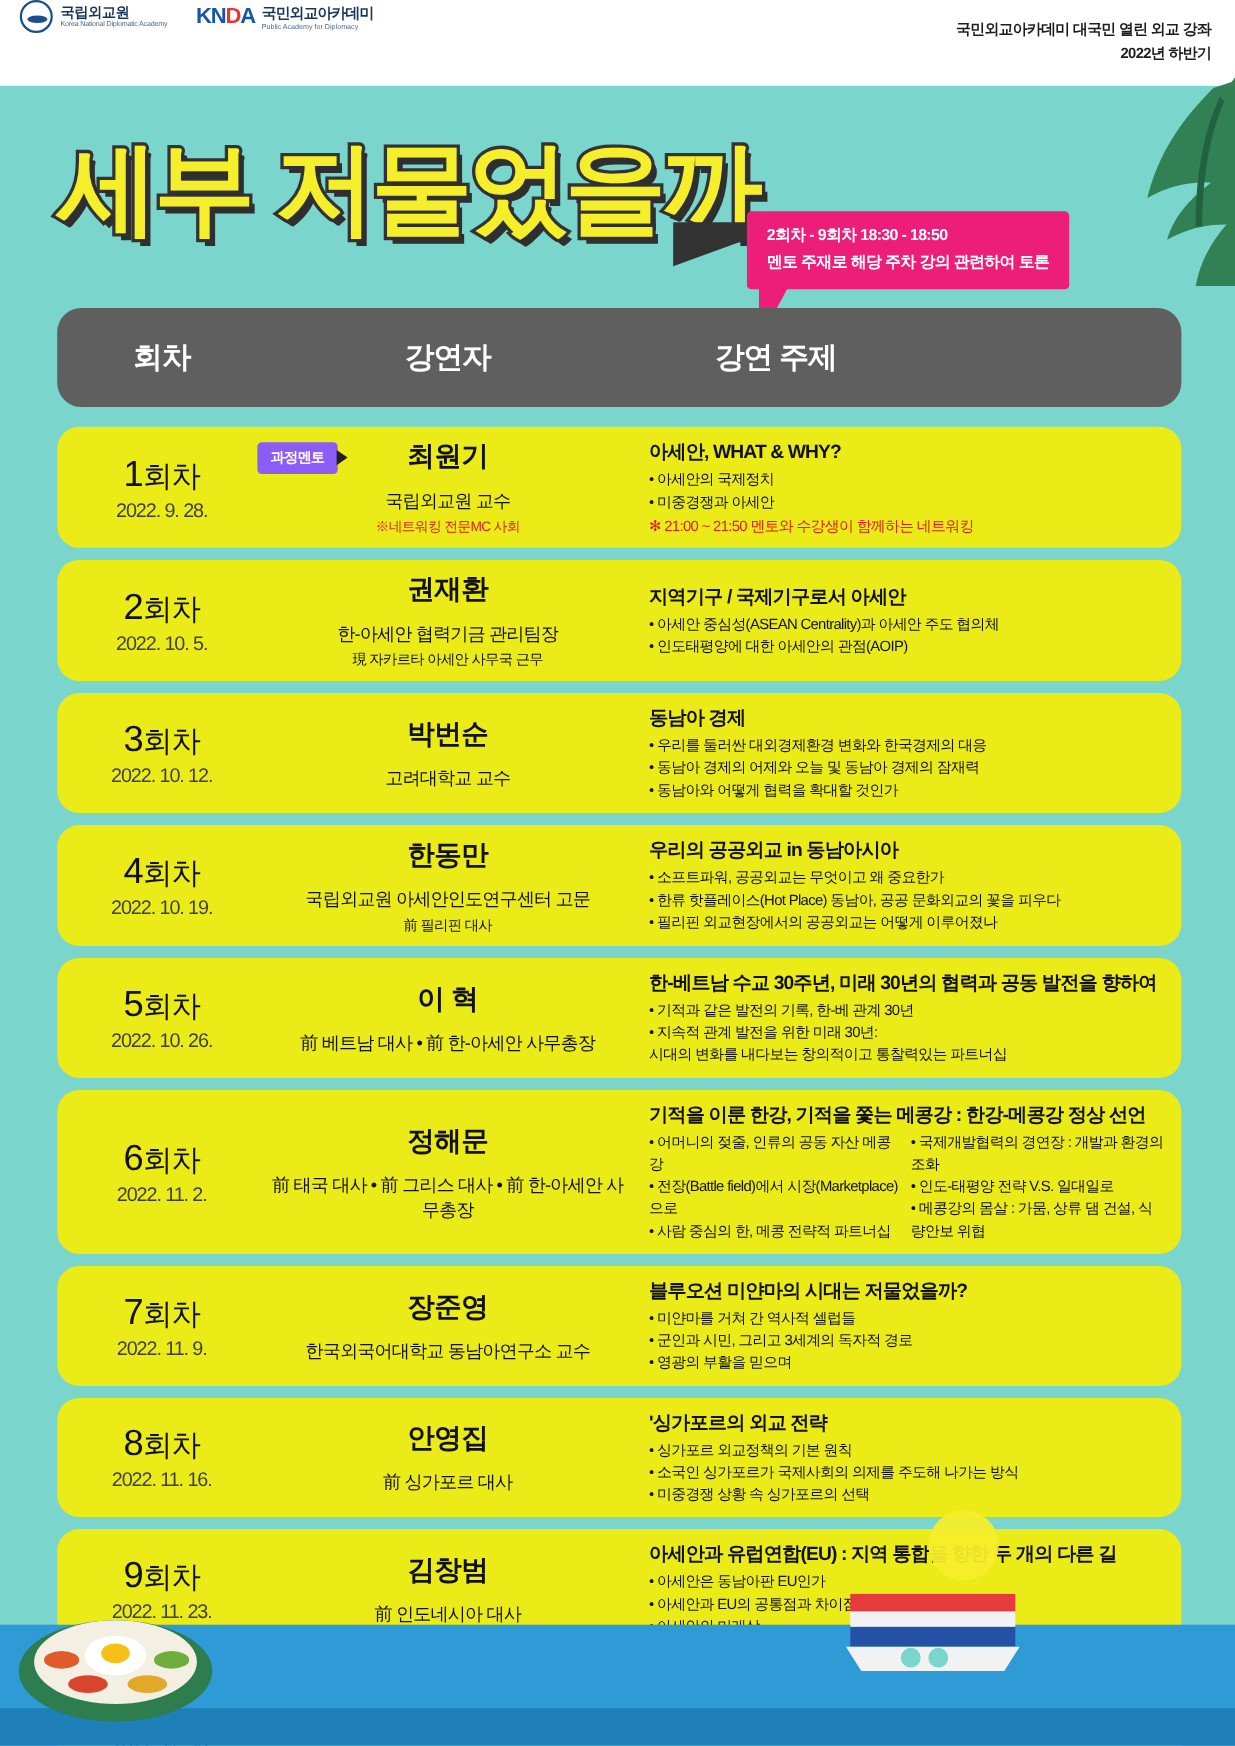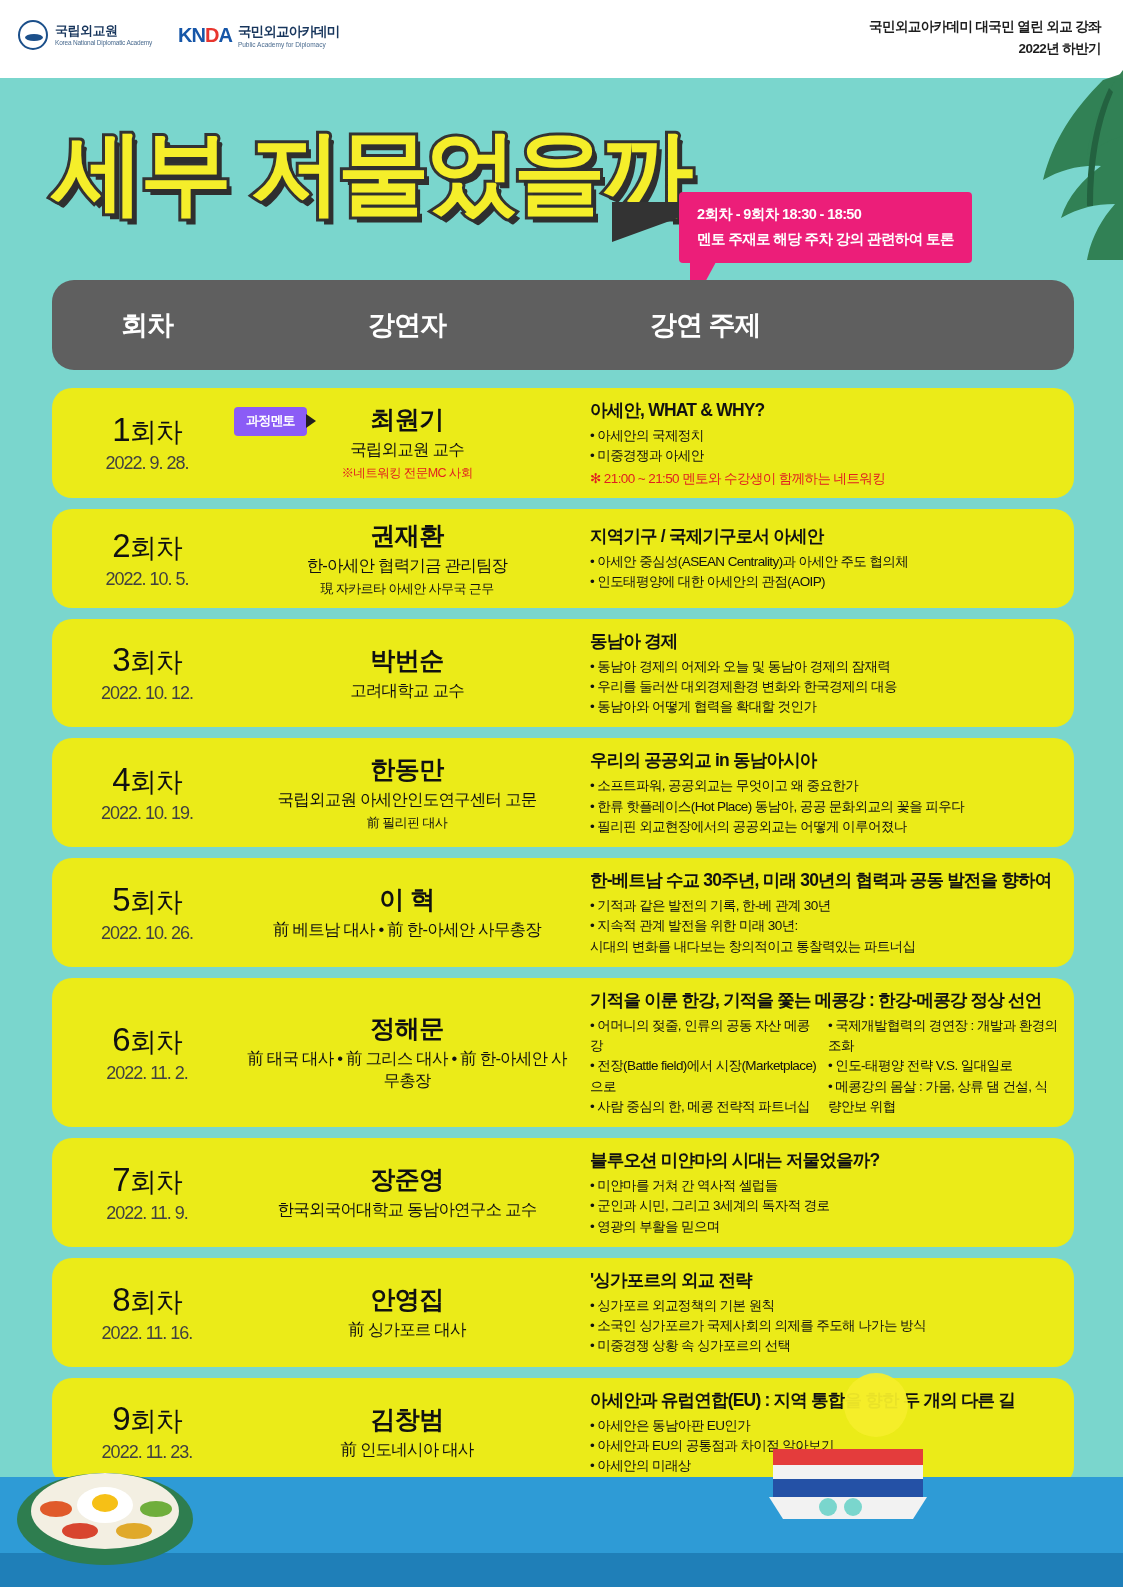--- a/index.html
+++ b/index.html
@@ -9,21 +9,21 @@
     position:relative;
     background:#7ad6cd;
     font-family:"Liberation Sans", sans-serif;
     overflow:hidden;
   }
   
   .topbar {
     position:absolute; top:0; left:0; width:1123px; height:78px;
     background:#ffffff;
   }
-  .logos { position:absolute; top:20px; left:18px; display:flex; align-items:center; gap:26px; }
+  .logos { position:absolute; top:0; left:18px; display:flex; align-items:center; gap:26px; }
   .logo-kndac { display:flex; align-items:center; gap:7px; }
   .logo-mark {
     width:30px; height:30px; border-radius:50%;
     border:2px solid #1b4f8a; position:relative; flex:none;
   }
   .logo-mark:after{
     content:""; position:absolute; left:5px; top:12px; width:18px; height:7px;
     border-radius:50%; background:#1b4f8a;
   }
   .logo-txt-kr { font-size:13px; font-weight:bold; color:#17355c; line-height:1.15; letter-spacing:-0.5px;}
@@ -87,21 +87,21 @@
     letter-spacing:-1px;
   }
   .num-main { font-size:27px; font-weight:normal; color:#111; }
   .num-main .n { font-size:33px; }
   .num-date { font-size:18px; font-weight:normal; color:#404040; margin-top:3px; }
   .col-speaker {
     width:330px; flex:none; text-align:center; position:relative;
     letter-spacing:-0.8px;
   }
   .sp-name { font-size:25px; font-weight:bold; color:#111; letter-spacing:-0.5px;}
-  .sp-affil { font-size:16.5px; color:#111; margin-top:3px; letter-spacing:-0.8px;}
+  .sp-affil { font-size:16.5px; color:#111; margin-top:14px; letter-spacing:-0.8px;}
   .sp-sub { font-size:13px; color:#111; margin-top:3px; letter-spacing:-0.6px;}
   .sp-note { font-size:12.5px; color:#e02020; margin-top:4px; letter-spacing:-0.6px;}
   .mentor-badge {
     position:absolute; left:-8px; top:4px;
     background:#8b5cf6; color:#ffffff; font-size:13px; font-weight:bold;
     padding:5px 12px 6px 12px; border-radius:4px; letter-spacing:-0.8px;
   }
   .mentor-badge:after{
     content:""; position:absolute; right:-9px; top:7px;
     border-left:10px solid #231f20; border-top:7px solid transparent; border-bottom:7px solid transparent;
@@ -225,22 +225,22 @@
         <div class="num-main"><span class="n">3</span><span>회차</span></div>
         <div class="num-date">2022. 10. 12.</div>
       </div>
       <div class="col-speaker">
         <div class="sp-name">박번순</div>
         <div class="sp-affil">고려대학교 교수</div>
       </div>
       <div class="col-topic">
         <div class="topic-title">동남아 경제</div>
         <ul class="bullets">
+          <li>우리를 둘러싼 대외경제환경 변화와 한국경제의 대응</li>
           <li>동남아 경제의 어제와 오늘 및 동남아 경제의 잠재력</li>
-          <li>우리를 둘러싼 대외경제환경 변화와 한국경제의 대응</li>
           <li>동남아와 어떻게 협력을 확대할 것인가</li>
         </ul>
       </div>
     </div>
     <div class="row">
       <div class="col-num">
         <div class="num-main"><span class="n">4</span><span>회차</span></div>
         <div class="num-date">2022. 10. 19.</div>
       </div>
       <div class="col-speaker">

